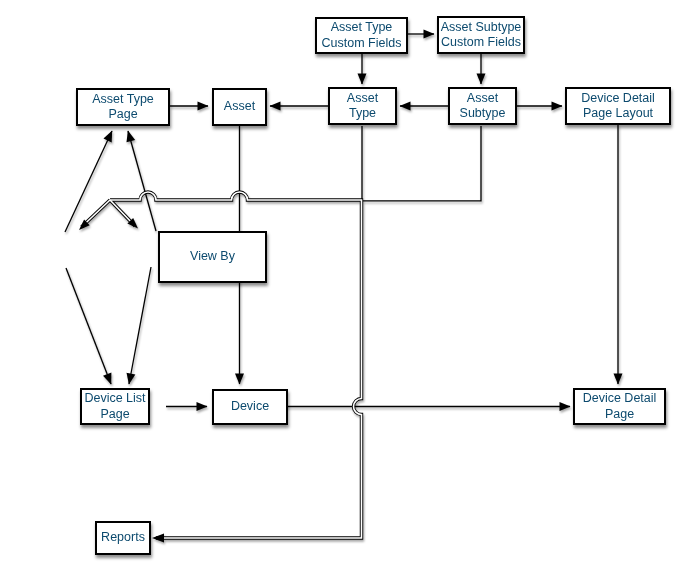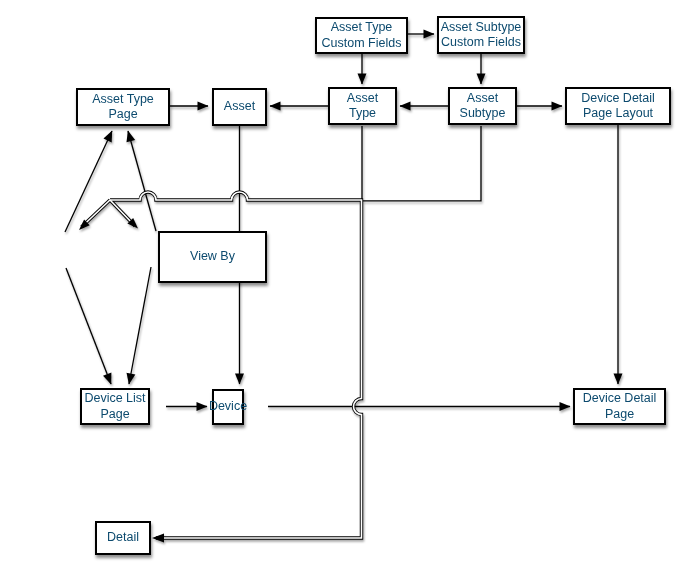--- a/index.html
+++ b/index.html
@@ -94,18 +94,18 @@
   <div class="node" style="left:212px; top:88px;  width:55px;  height:38px;">Asset</div>
   <div class="node" style="left:328px; top:87px;  width:69px;  height:38px;">Asset
 Type</div>
   <div class="node" style="left:448px; top:87px;  width:69px;  height:38px;">Asset
 Subtype</div>
   <div class="node" style="left:565px; top:87px;  width:106px; height:38px;">Device Detail
 Page Layout</div>
   <div class="node" style="left:111px; top:231px; width:109px; height:52px;margin-left:47px;">View By</div>
   <div class="node" style="left:80px;  top:388px; width:70px;  height:37px;">Device List
 Page</div>
-  <div class="node" style="left:212px; top:389px; width:32px;  height:36px;">Device</div>
+  <div class="node" style="left:212px; top:389px; width:76px;  height:36px;">Device</div>
   <div class="node" style="left:573px; top:388px; width:93px;  height:37px;">Device Detail
 Page</div>
-  <div class="node" style="left:95px;  top:521px; width:56px;  height:34px;">Detail</div>
+  <div class="node" style="left:95px;  top:521px; width:56px;  height:34px;">Reports</div>
 
 </div>
 
 </body></html>

